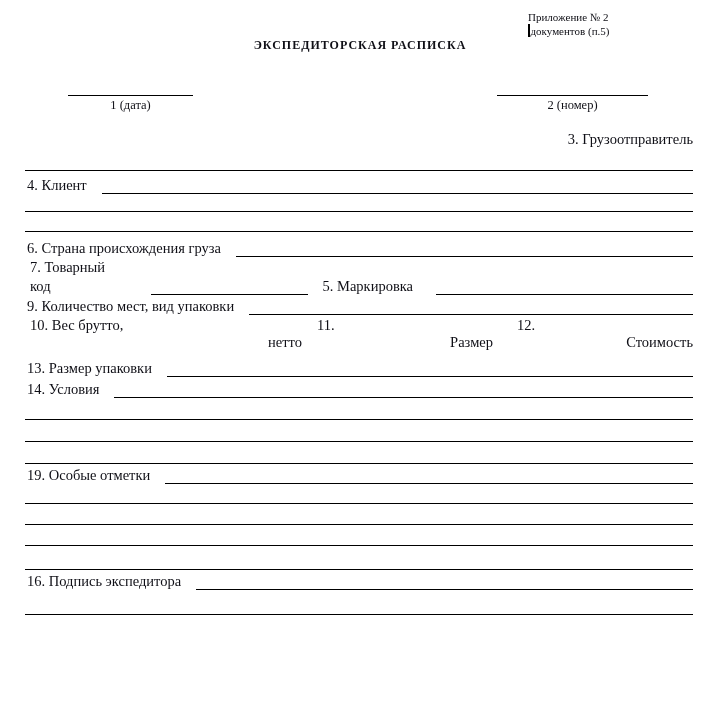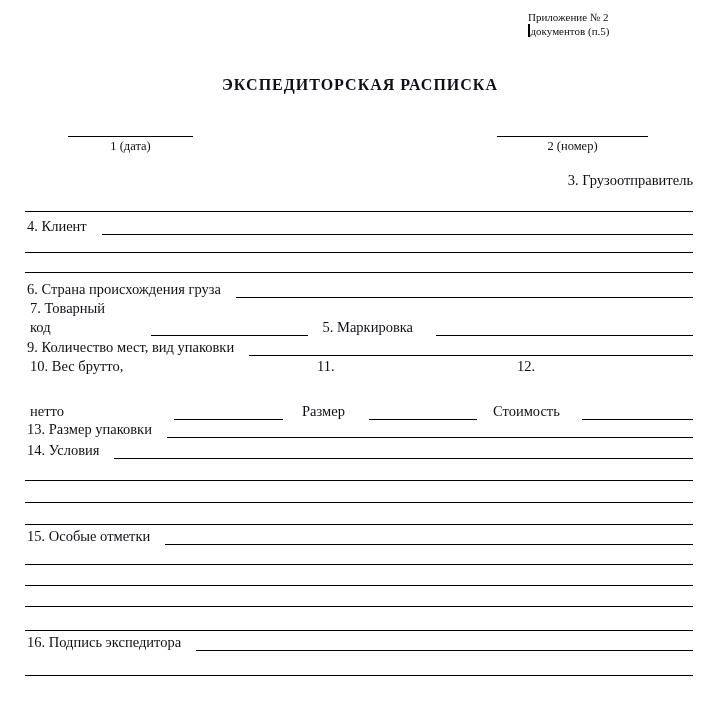--- a/index.html
+++ b/index.html
@@ -27,24 +27,23 @@
   }
   .caret {
     display: inline-block;
     width: 1.5px; height: 13px;
     background: #000;
     vertical-align: -2px;
     margin-right: 1px;
   }
   
   .title {
-    margin-top: 38px;
     text-align: center;
     font-weight: bold;
-    font-size: 16px;
+    font-size: 12px;
     letter-spacing: 1px;
   }
   
   .topfields {
     display: flex;
     justify-content: space-between;
     margin-top: 25px;
   }
   .tf { display: flex; flex-direction: column; }
   .tf1 { width: 125px; margin-left: 41px; }
@@ -72,28 +71,28 @@
   .mt1 { margin-top: 1px; } .mt2 { margin-top: 2px; } .mt3 { margin-top: 3px; }
   .mt17 { margin-top: 17px; flex-direction: column; }
   .pl3 { padding-left: 3px; }
   
   .textline { font-size: 14.5px; line-height: 16px; height: 16px; }
   .fill-kod { flex: 0 0 157px; margin-left: 100px; }
   .lbl-mark { margin-left: 15px; }
   .fill-mark { margin-left: 23px; }
   
   .wrow { display: flex; font-size: 14.5px; }
-  .wcol { display: flex; flex-direction: column; gap: 20px; }
+  .wcol { display: flex; flex-direction: column; }
   .wcol1 { width: 275px; }
   .wcol2 { width: 191px; }
   .wcol3 { flex: 1; }
   .wtop { height: 16px; line-height: 16px; margin-top: 2px; white-space: nowrap; }
   .wtop2 { padding-left: 15px; }
   .wtop3 { padding-left: 24px; }
-  .wbot { display: flex; align-items: flex-end; height: 26px; }
+  .wbot { display: flex; align-items: flex-end; height: 26px; flex-direction: column; }
   .wfill1 { margin-left: 110px; margin-right: 19px; }
   .wfill2 { margin-left: 24px; margin-right: 16px; }
   .wfill3 { margin-left: 22px; margin-right: 0; }
   .wbot .fill { margin-left: 0; }
   .wbot .fill.wfill1 { margin-left: 110px; }
   .wbot .fill.wfill2 { margin-left: 24px; }
   .wbot .fill.wfill3 { margin-left: 22px; }
 </style>
 </head>
 <body>
@@ -181,21 +180,21 @@
 
   <div class="row h21">
     <span class="lbl">14. Условия</span>
     <span class="fill"></span>
   </div>
   <div class="cont h22"></div>
   <div class="cont h22"></div>
   <div class="cont h22"></div>
 
   <div class="row h20">
-    <span class="lbl">15. Особые отметки</span>
+    <span class="lbl">19. Особые отметки</span>
     <span class="fill"></span>
   </div>
   <div class="cont h20"></div>
   <div class="cont h21"></div>
   <div class="cont h21"></div>
   <div class="cont h24"></div>
 
   <div class="row h20">
     <span class="lbl">16. Подпись экспедитора</span>
     <span class="fill"></span>

